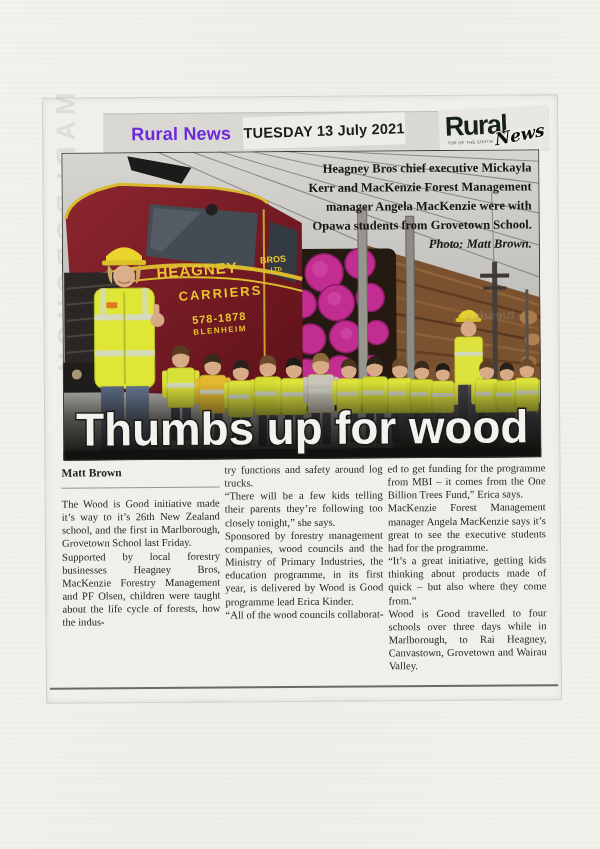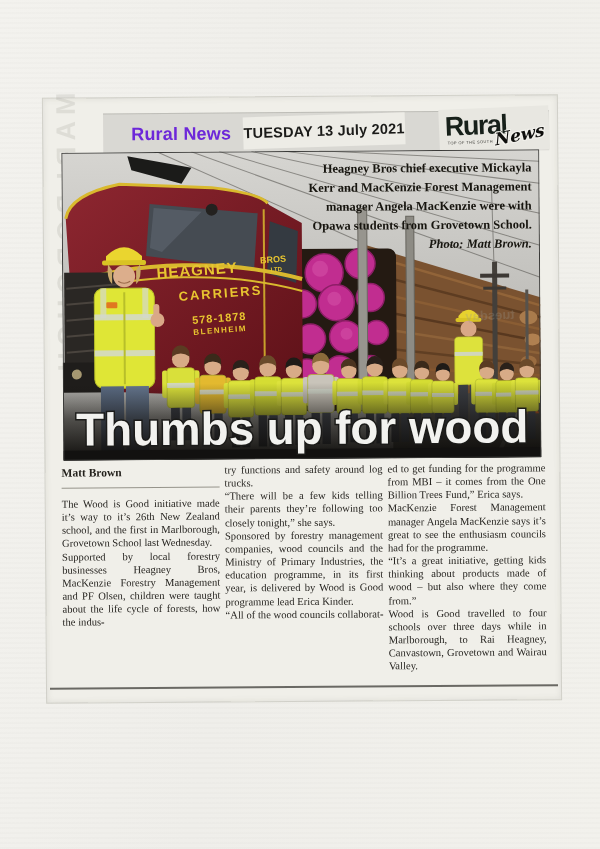--- a/index.html
+++ b/index.html
@@ -338,37 +338,37 @@
       </div>
 
       <div class="bleed-right">tuesday</div>
     </div>
 
     <div class="article">
       <div class="col">
         <div class="byline">Matt Brown</div>
         <div class="byline-rule"></div>
         <div>
-            <div class="para">The Wood is Good initiative made it’s way to it’s 26th New Zealand school, and the first in Marlborough, Grovetown School last Wednesday.</div>
+            <div class="para">The Wood is Good initiative made it’s way to it’s 26th New Zealand school, and the first in Marlborough, Grovetown School last Friday.</div>
             <div class="para">Supported by local forestry businesses Heagney Bros, MacKenzie Forestry Management and PF Olsen, children were taught about the life cycle of forests, how the indus-</div>
           </div>
       </div>
       <div class="col">
         <div>
             <div class="para">try functions and safety around log trucks.</div>
             <div class="para">“There will be a few kids telling their parents they’re following too closely tonight,” she says.</div>
             <div class="para">Sponsored by forestry management companies, wood councils and the Ministry of Primary Industries, the education programme, in its first year, is delivered by Wood is Good programme lead Erica Kinder.</div>
             <div class="para">“All of the wood councils collaborat-</div>
           </div>
       </div>
       <div class="col">
         <div>
             <div class="para">ed to get funding for the programme from MBI – it comes from the One Billion Trees Fund,” Erica says.</div>
-            <div class="para">MacKenzie Forest Management manager Angela MacKenzie says it’s great to see the enthusiasm councils had for the programme.</div>
-            <div class="para">“It’s a great initiative, getting kids thinking about products made of wood – but also where they come from.”</div>
+            <div class="para">MacKenzie Forest Management manager Angela MacKenzie says it’s great to see the executive students had for the programme.</div>
+            <div class="para">“It’s a great initiative, getting kids thinking about products made of quick – but also where they come from.”</div>
             <div class="para">Wood is Good travelled to four schools over three days while in Marlborough, to Rai Heagney, Canvastown, Grovetown and Wairau Valley.</div>
           </div>
       </div>
     </div>
 
     <div class="bottom-rule"></div>
   </div>
 </div>
 
 </body></html>

